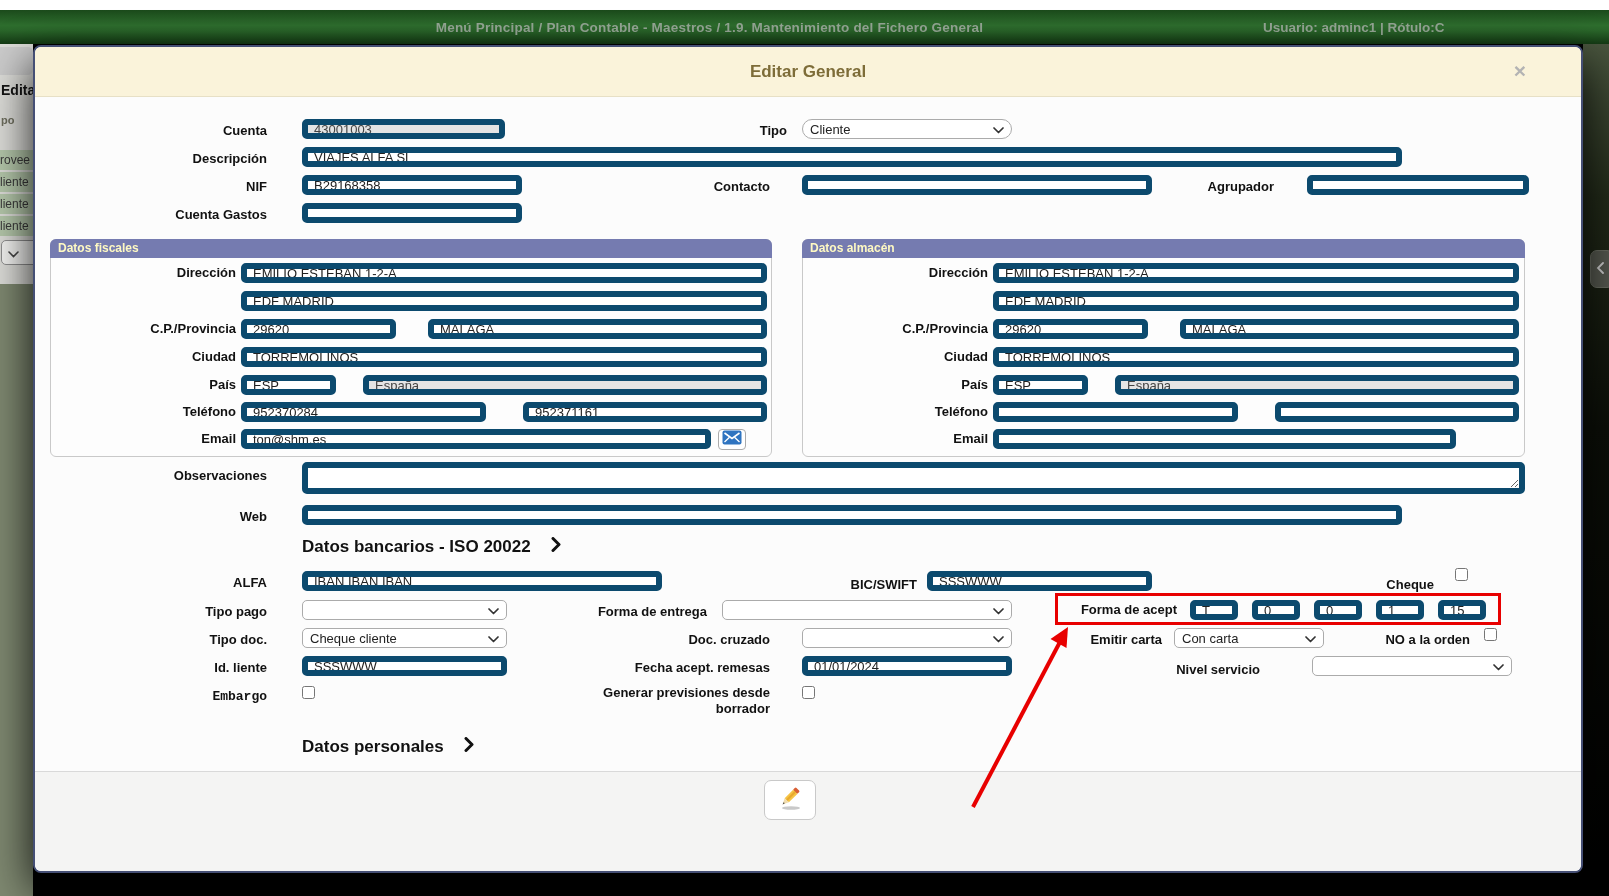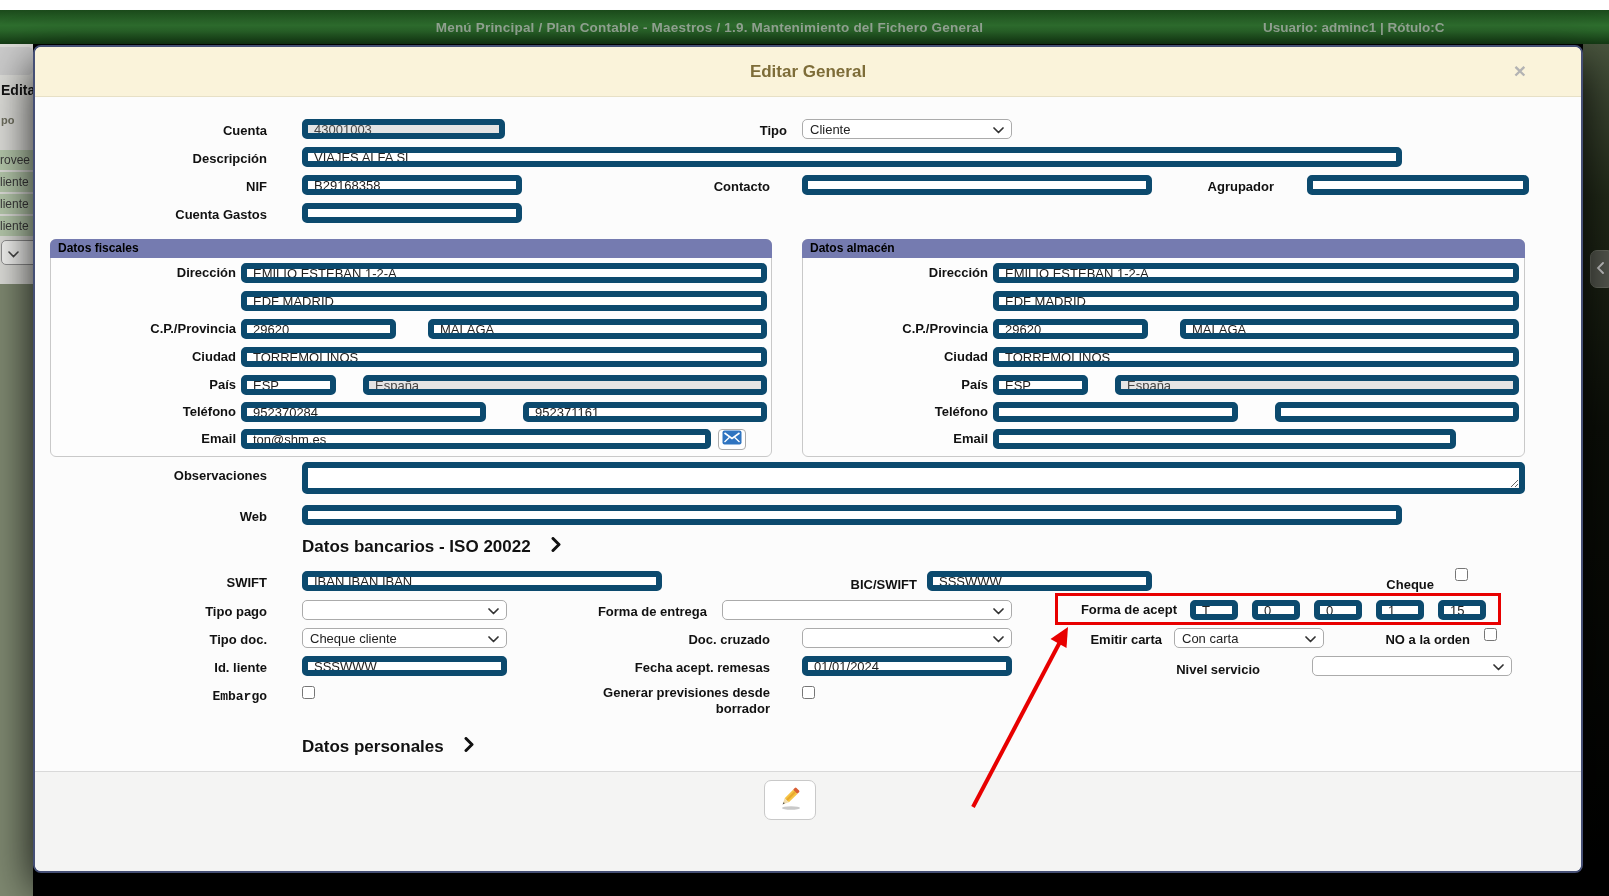--- a/index.html
+++ b/index.html
@@ -45,21 +45,21 @@
   .inp { position:absolute; height:20px; border:6px solid #0c4a6e; border-radius:5px; background:#fff;
          font-family:"Liberation Sans", sans-serif; font-size:13px; color:#222; padding:0 6px; }
   .inp.ro { background:#e4e4e4; color:#444; }
   .sel { position:absolute; height:20px; border:1px solid #ababab; border-radius:5px; background:#fff;
          display:flex; align-items:center; justify-content:space-between; padding:0 7px; font-size:13px; color:#222; cursor:pointer; }
   .chk { position:absolute; width:13px; height:13px; accent-color:#fff; cursor:pointer; }
   textarea.inp { resize:both; height:32px; padding-top:2px; }
 
   .panel { position:absolute; top:192px; height:218px; background:#fdfdfd; border:1px solid #c9c9c9; border-radius:6px; }
   .panel-hd { position:absolute; left:-1px; top:-1px; right:-1px; height:19px; background:#757bb0; border-radius:6px 6px 0 0;
-              color:#000000; font-size:12px; font-weight:bold; line-height:19px; padding-left:8px; }
+              color:#fef9c3; font-size:12px; font-weight:bold; line-height:19px; padding-left:8px; }
   .panel .lbl { }
 
   .sec-hd { position:absolute; font-size:17px; font-weight:bold; color:#111; display:flex; align-items:center; gap:20px; }
 
   .mail-btn { position:absolute; width:28px; height:21px; background:#fff; border:1px solid #ababab; border-radius:4px;
               display:flex; align-items:center; justify-content:center; cursor:pointer; }
   .pencil-btn { position:absolute; left:729px; top:733px; width:52px; height:40px; background:#fff; border:1px solid #c9c9c9;
                 border-radius:7px; display:flex; align-items:center; justify-content:center; cursor:pointer; }
 
   .hl-box { position:absolute; left:1020px; top:546px; width:446px; height:32px; border:3px solid #e80000; z-index:5; pointer-events:none; }
@@ -108,21 +108,21 @@
   <div class="modal">
 
     <div class="modal-header">
       <div class="modal-title">Editar General</div>
       <div class="modal-close">×</div>
     </div>
 
     <div class="lbl" style="left:82px; top:74px; width:150px;">Cuenta</div>
     <input class="inp ro" style="left: 267px; top: 72px; width: 203px;" readonly="" value="43001003">
     <div class="lbl" style="left:602px; top:74px; width:150px;">Tipo</div>
-    <div class="sel" style="left:767px; top:72px; width:210px;">
+    <div class="sel" style="left:767px; top:72px; width:210px;border-radius:10px;">
       <span>Cliente</span>
       <span><svg width="11" height="7" viewBox="0 0 11 7">
             <path d="M1 1 L5.5 5.5 L10 1" fill="none" stroke="#333" stroke-width="1.7" stroke-linecap="round" stroke-linejoin="round"></path>
           </svg></span>
     </div>
 
     <div class="lbl" style="left:82px; top:102px; width:150px;">Descripción</div>
     <input class="inp" style="left: 267px; top: 100px; width: 1100px;" value="VIAJES ALFA SL">
 
     <div class="lbl" style="left:82px; top:130px; width:150px;">NIF</div>
@@ -189,21 +189,21 @@
     <div class="lbl" style="left:82px; top:460px; width:150px;">Web</div>
     <input class="inp" style="left: 267px; top: 458px; width: 1100px;" value="">
 
     <div class="sec-hd" style="left:267px; top:490px;">
       <span>Datos bancarios - ISO 20022</span>
       <span><svg width="10" height="15" viewBox="0 0 10 15">
             <path d="M2 1.5 L8 7.5 L2 13.5" fill="none" stroke="#111" stroke-width="3" stroke-linecap="round" stroke-linejoin="round"></path>
           </svg></span>
     </div>
 
-    <div class="lbl" style="left:82px; top:526px; width:150px;">SWIFT</div>
+    <div class="lbl" style="left:82px; top:526px; width:150px;">ALFA</div>
     <input class="inp" style="left: 267px; top: 524px; width: 360px;" value="IBAN IBAN IBAN">
     <div class="lbl" style="left:732px; top:528px; width:150px;">BIC/SWIFT</div>
     <input class="inp" style="left: 892px; top: 524px; width: 225px;" value="SSSWWW">
     <div class="lbl" style="left:1299px; top:528px; width:100px;">Cheque</div>
     <input type="checkbox" class="chk" style="left: 1420px; top: 521px;">
 
     <div class="hl-box"></div>
     <div class="lbl" style="left:1030px; top:553px; width:112px; z-index:6;">Forma de acept</div>
     <input class="inp" style="left: 1155px; top: 553px; width: 48px; z-index: 6;" value="T">
     <input class="inp" style="left: 1217px; top: 553px; width: 48px; z-index: 6;" value="0">

